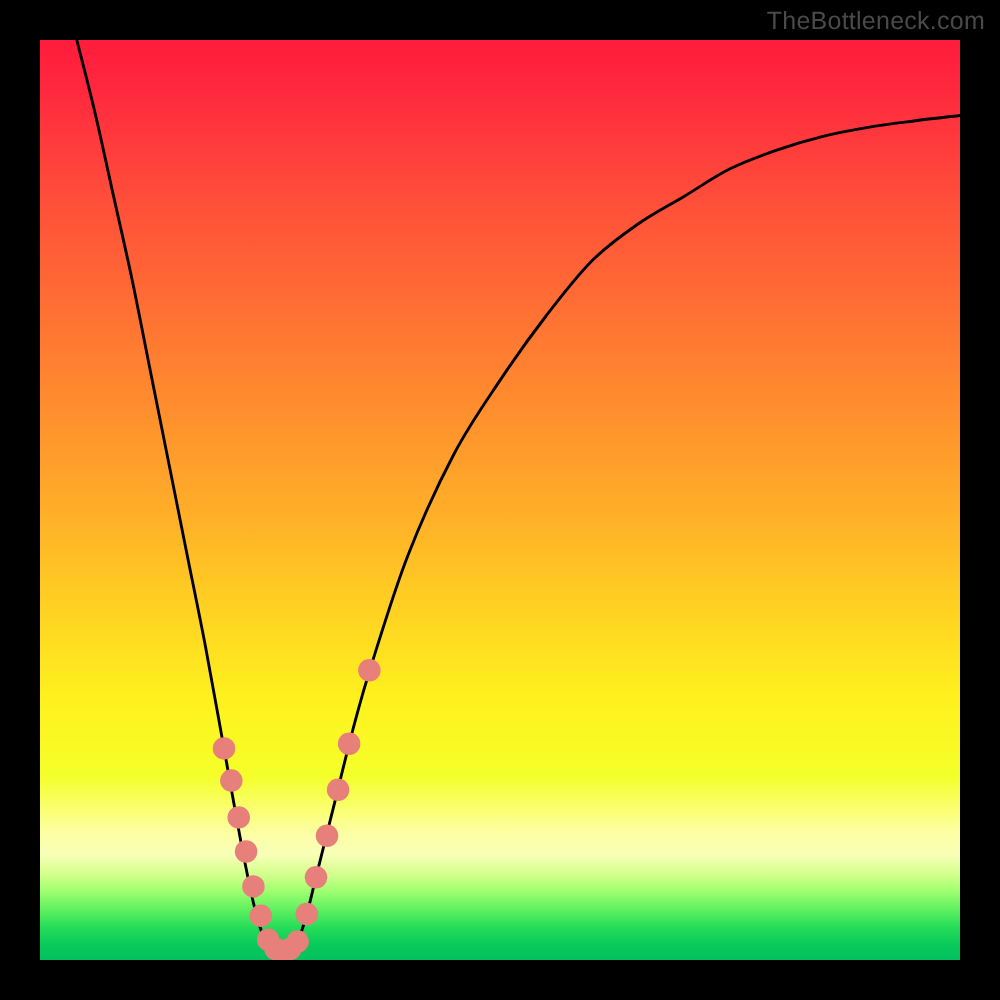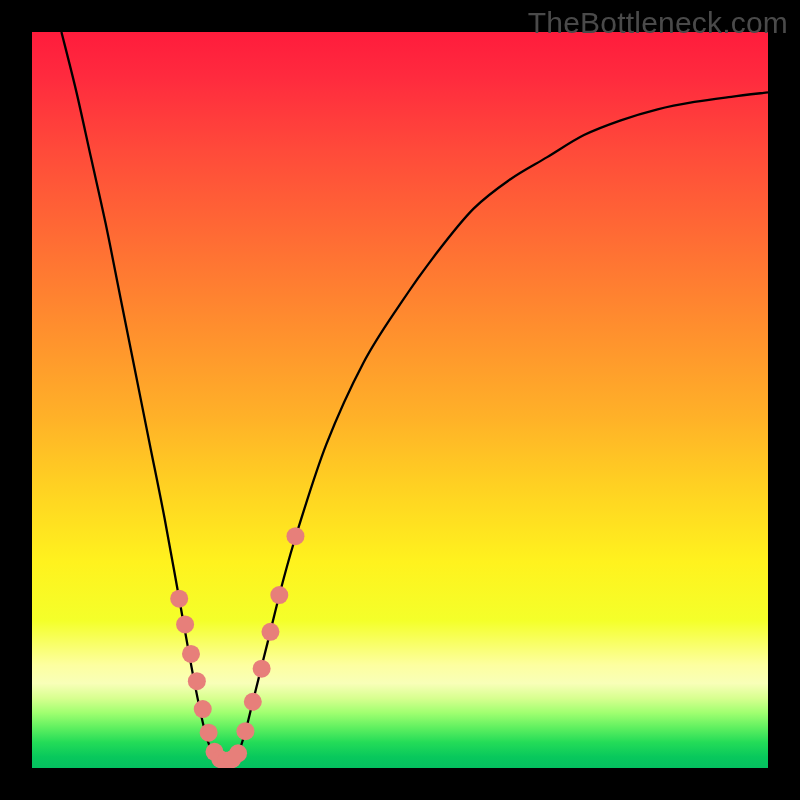--- a/index.html
+++ b/index.html
@@ -27,21 +27,21 @@
   }
   .gradient {
     position: absolute;
     left: 0; top: 0; right: 0; bottom: 0;
   }
   .watermark {
     position: absolute;
     top: 6px;
     right: 12px;
     color: #4a4a4a;
-    font-size: 30px;
+    font-size: 20px;
     letter-spacing: 0.2px;
     font-weight: 500;
     user-select: none;
   }
   svg.curve {
     position: absolute;
     left: 0; top: 0;
     width: 736px; height: 736px;
     overflow: visible;
   }

